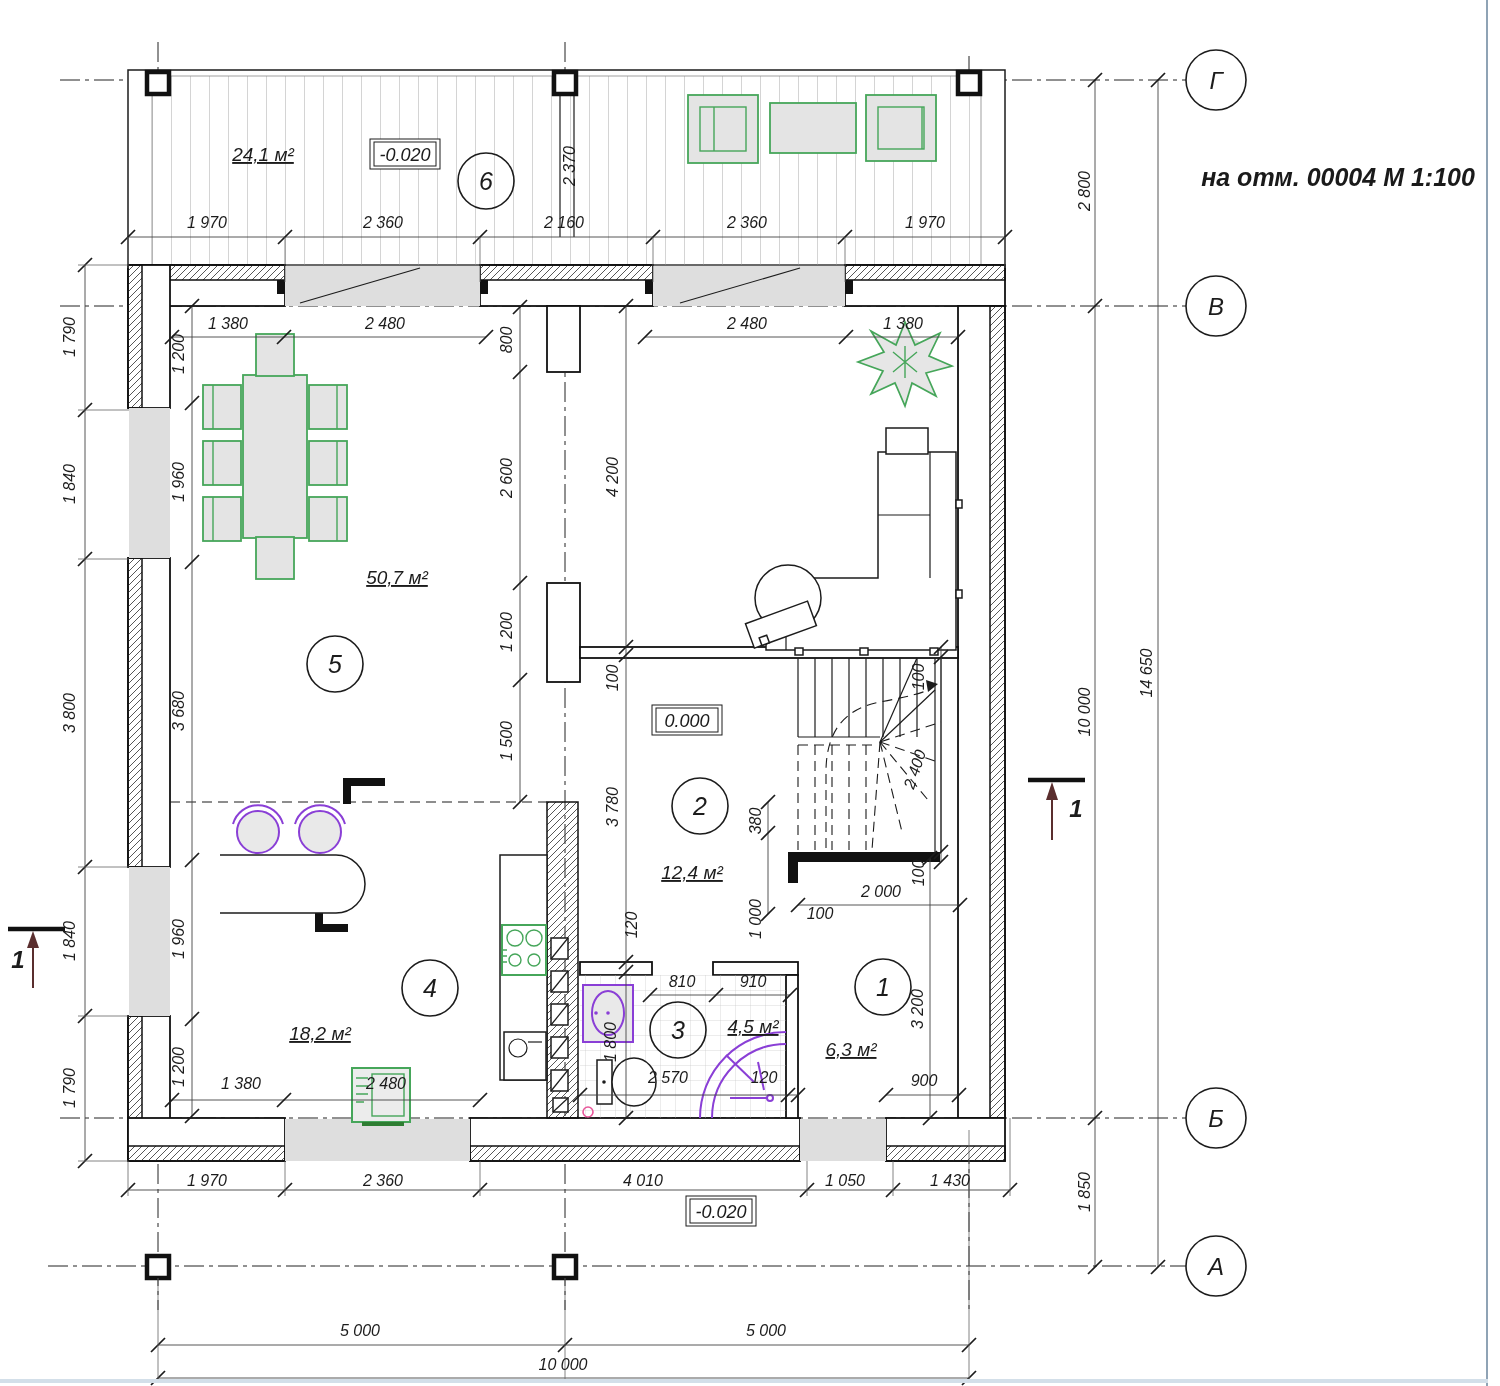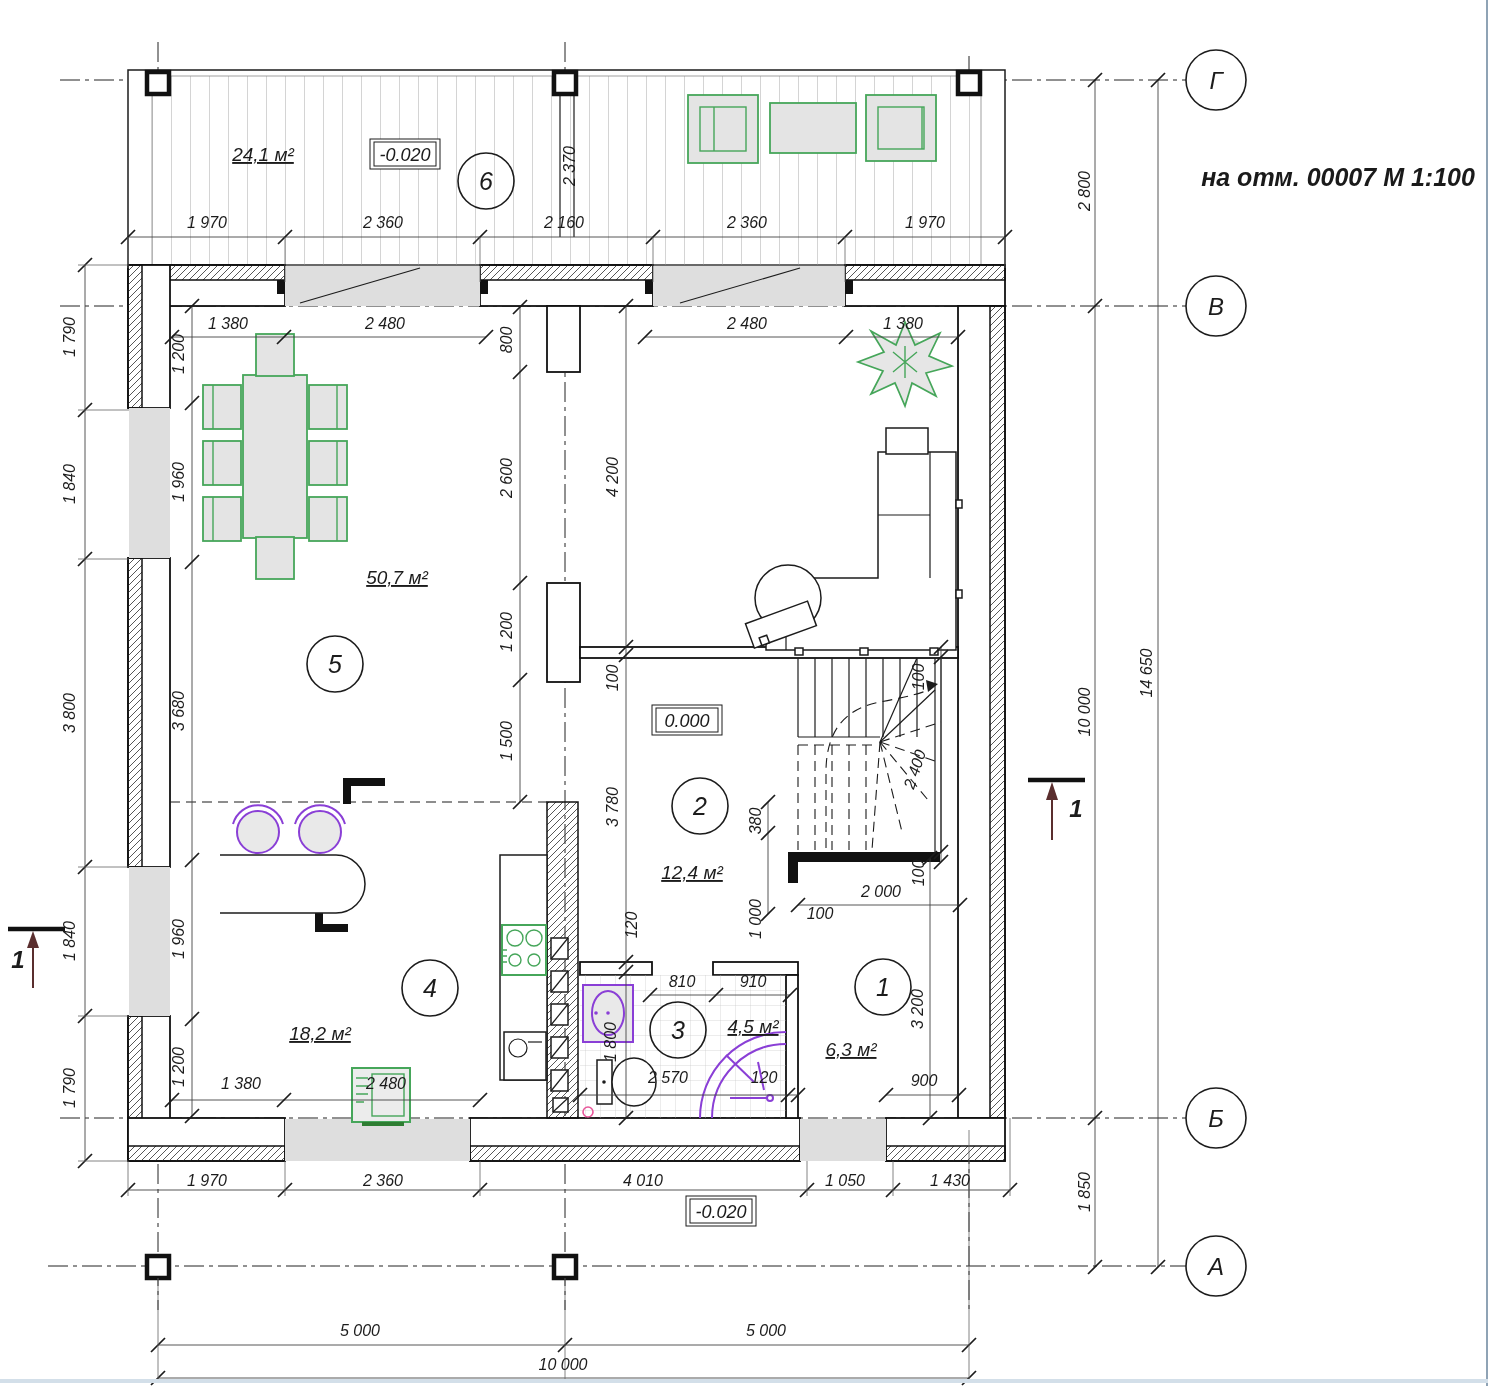--- a/index.html
+++ b/index.html
@@ -512,18 +512,18 @@
         <text x="687" y="727" class="elevtxt" text-anchor="middle">0.000</text>
         <rect x="686" y="1196" width="70" height="30" fill="#fff" stroke="#1c1c1c" stroke-width="1"></rect>
         <rect x="690" y="1199" width="62" height="24" fill="none" stroke="#1c1c1c" stroke-width="1"></rect>
         <text x="721" y="1218" class="elevtxt" text-anchor="middle">-0.020</text>
         <text x="1076" y="817" class="sectxt" text-anchor="middle">1</text>
         <text x="18" y="968" class="sectxt" text-anchor="middle">1</text>
       </g>
 </svg>
 
 <div class="title-box">
-  <div>на отм. 00007  М 1:100</div>
+  <div>на отм. 00004  М 1:100</div>
 </div>
 
 <div class="frame-r"></div>
 <div class="frame-b"></div>
 </div>
 
 </body></html>

